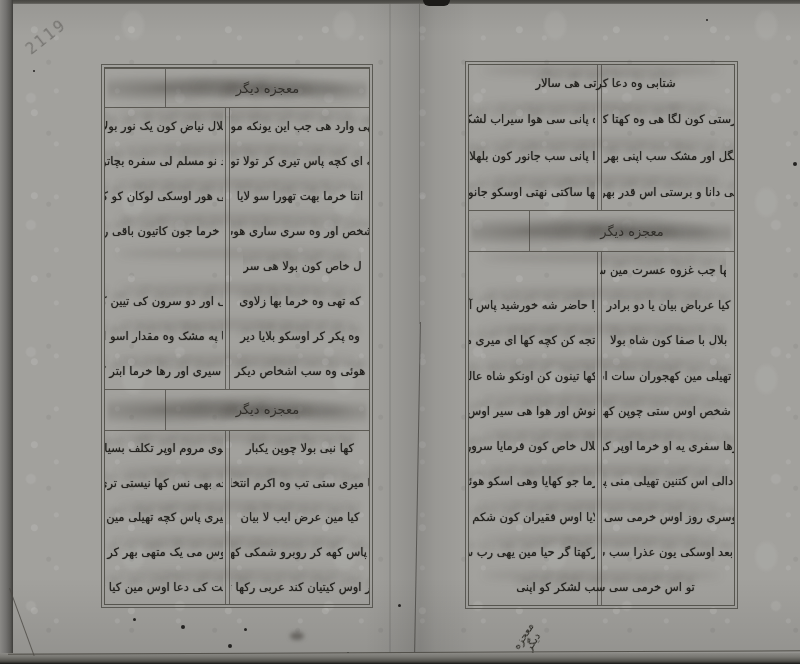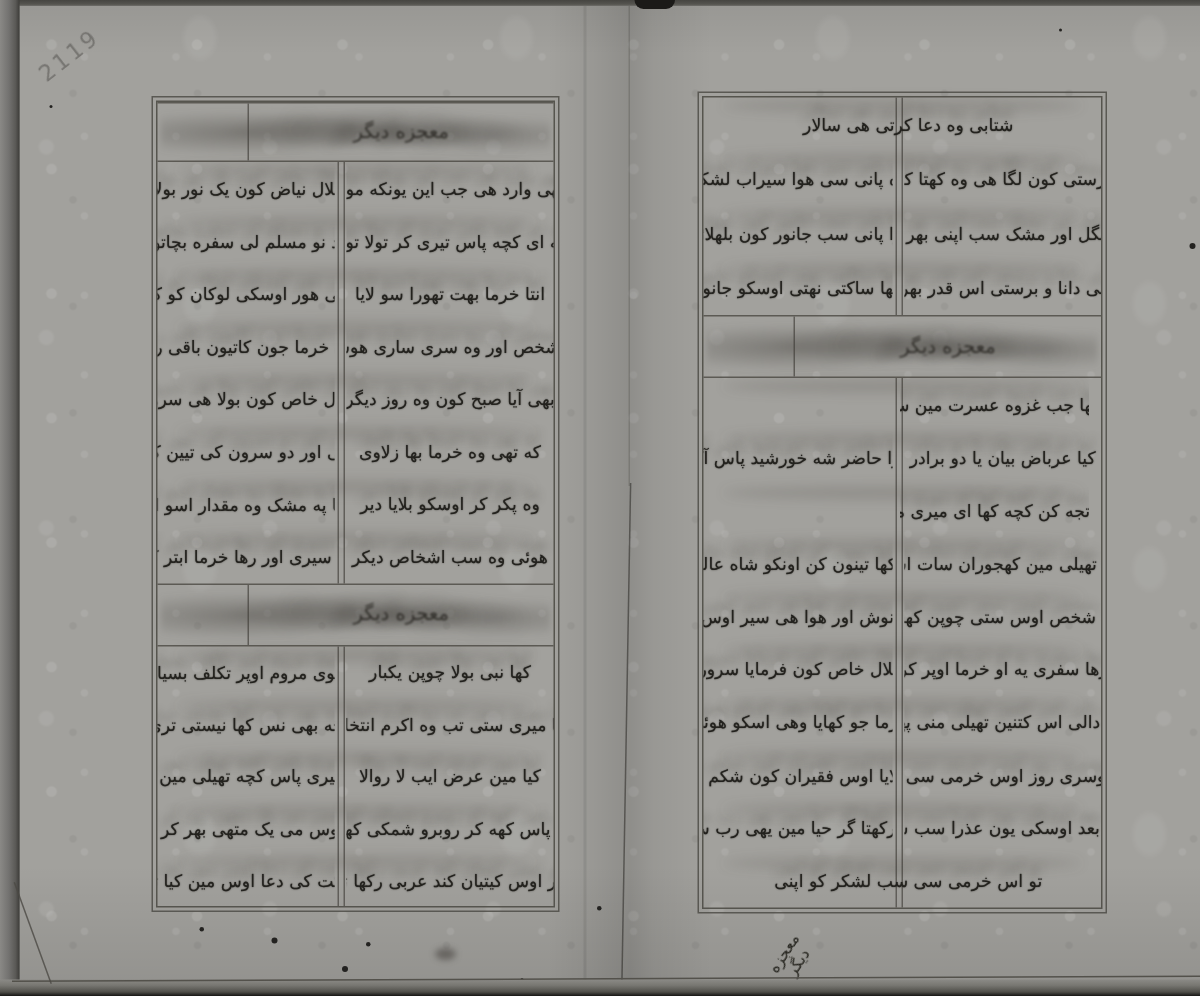--- a/index.html
+++ b/index.html
@@ -132,21 +132,20 @@
               <div class="cell cr">انتا خرما بهت تهورا سو لایا</div>
               <div class="cgap"></div>
               <div class="cell cl">اوسی هور اوسکی لوکان کو کهلایا</div>
             </div>
           <div class="row">
               <div class="cell cr">وه شخص اور وه سری ساری هوسین</div>
               <div class="cgap"></div>
               <div class="cell cl">وه خرما جون کاتیون باقی رها</div>
             </div>
           <div class="row">
-              <div class="cell cr">بهی آیا صبح کون وه روز دیگر</div>
               <div class="cgap"></div>
               <div class="cell cl">بلال خاص کون بولا هی سرور</div>
             </div>
           <div class="row">
               <div class="cell cr">که تهی وه خرما بها زلاوی</div>
               <div class="cgap"></div>
               <div class="cell cl">اوسی اور دو سرون کی تیین کهلایا</div>
             </div>
           <div class="row">
               <div class="cell cr">وه پکر کر اوسکو بلایا دیر</div>
@@ -173,21 +172,21 @@
               <div class="cell cr">کها نبی بولا چوپن یکبار</div>
               <div class="cgap"></div>
               <div class="cell cl">موی مروم اوپر تکلف بسیار</div>
             </div>
           <div class="row">
               <div class="cell cr">کها میری ستی تب وه اکرم انتخاب</div>
               <div class="cgap"></div>
               <div class="cell cl">هی کچه بهی نس کها نیستی تری پاس</div>
             </div>
           <div class="row">
-              <div class="cell cr">کیا مین عرض ایب لا روالا</div>
+              <div class="cell cr">کیا مین عرض ایب لا بیان</div>
               <div class="cgap"></div>
               <div class="cell cl">هی میری پاس کچه تهیلی مین خرما</div>
             </div>
           <div class="row">
               <div class="cell cr">یه پاس کهه کر روبرو شمکی کهالا</div>
               <div class="cgap"></div>
               <div class="cell cl">وه اوس می یک متهی بهر کر نکالا</div>
             </div>
           <div class="row">
               <div class="cell cr">هور اوس کیتیان کند عربی رکها تب</div>
@@ -237,20 +236,21 @@
           <div class="row">
               <div class="cgap"></div>
               <div class="cell cl">که تها جب غزوه عسرت مین سرور</div>
             </div>
           <div class="row">
               <div class="cell cr">کیا عرباض بیان یا دو برادر</div>
               <div class="cgap"></div>
               <div class="cell cl">هوا حاضر شه خورشید پاس آکر</div>
             </div>
           <div class="row">
+              <div class="cell cr">بلال با صفا کون شاه بولا</div>
               <div class="cgap"></div>
               <div class="cell cl">که تجه کن کچه کها ای میری مولا</div>
             </div>
           <div class="row">
               <div class="cell cr">مین تهیلی مین کهجوران سات اسیم</div>
               <div class="cgap"></div>
               <div class="cell cl">رکها تینون کن اونکو شاه عالم</div>
             </div>
           <div class="row">
               <div class="cell cr">هر یک شخص اوس ستی چوپن کهجوران</div>

